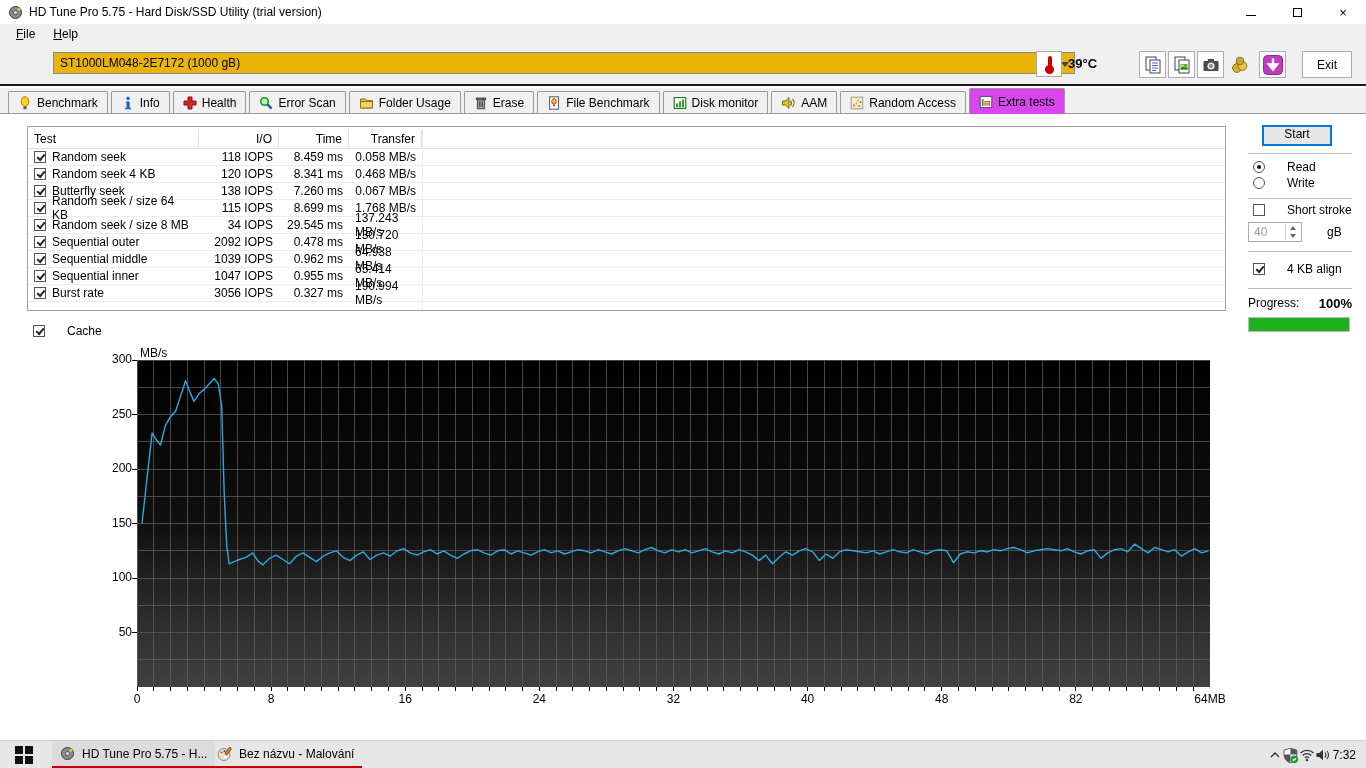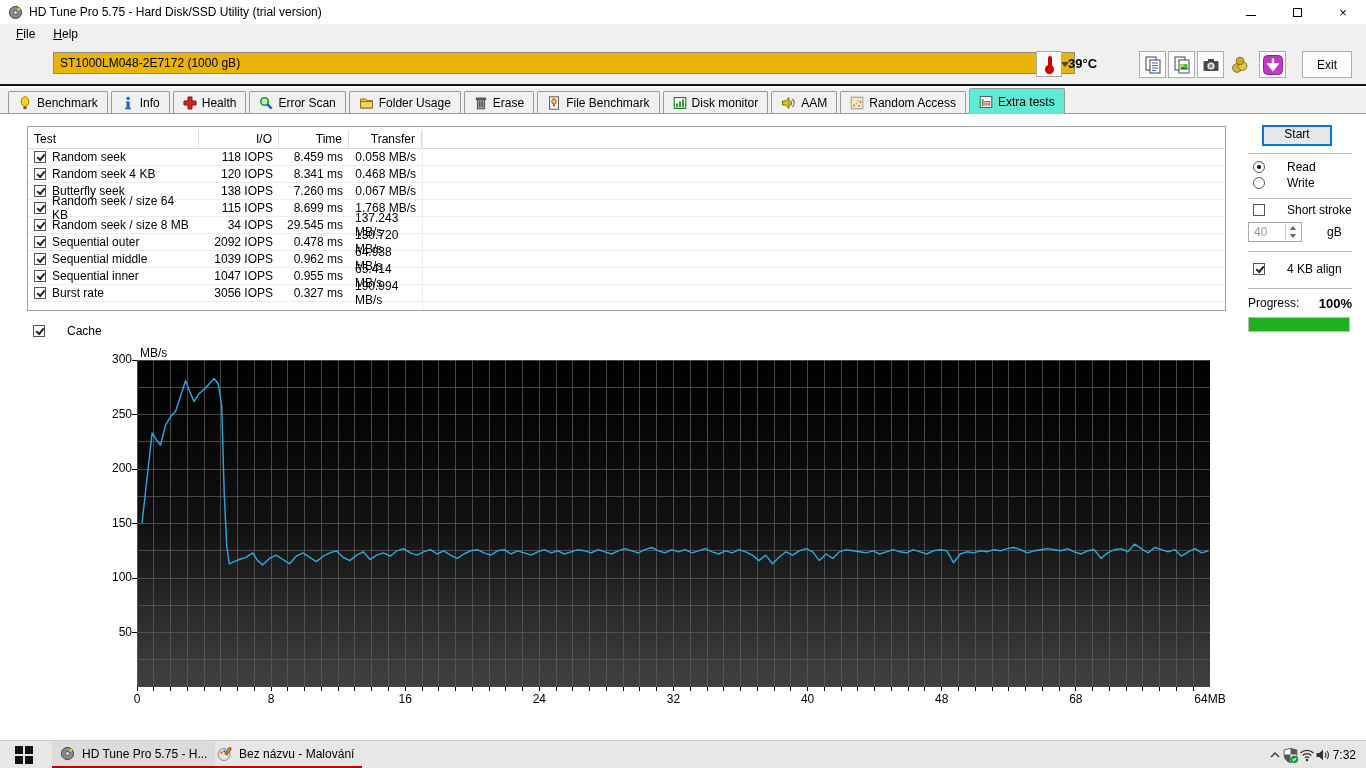--- a/index.html
+++ b/index.html
@@ -30,21 +30,21 @@
   .thermo-stem { position:absolute; left:11px; top:4px; width:4px; height:13px; background:#c00; border-radius:2px; }
   .thermo-bulb { position:absolute; left:8px; top:13px; width:9px; height:9px; background:#c00; border-radius:50%; }
   .temp-text { position:absolute; left:1068px; top:12px; font-weight:bold; font-size:13px; }
   .toolbtn { position:absolute; top:7px; width:27px; height:27px; border:1px solid #adadad; background:#fdfdfd; display:flex; align-items:center; justify-content:center; }
   .toolbtn.noborder { border-color:transparent; background:transparent; }
   .exit-btn { position:absolute; left:1302px; top:7px; width:50px; height:27px; border:1px solid #adadad; background:#fdfdfd; display:flex; align-items:center; justify-content:center; }
 
   
   .tabstrip { position:absolute; top:88px; left:0; right:0; height:26px; background:#f0f0f0; border-bottom:1px solid #9a9a9a; display:flex; align-items:flex-end; padding-left:8px; }
   .tab { height:22px; display:flex; align-items:center; gap:5px; padding:0 9px; border:1px solid #9a9a9a; border-bottom:none; border-radius:2px 2px 0 0; background:#f0f0f0; margin-right:3px; white-space:nowrap; }
-  .tab.active { background:#5eead4; height:26px; margin-bottom:-1px; }
+  .tab.active { background:#d946ef; height:26px; margin-bottom:-1px; }
 
   
   .main { position:absolute; top:114px; left:0; right:0; bottom:28px; background:#fff; }
 
   
   .results-panel { position:absolute; left:27px; top:12px; width:1199px; height:185px; border:1px solid #a0a0a0; background:#fff; }
   .rt-header { display:flex; height:22px; border-bottom:1px solid #dcdcdc; align-items:flex-end; }
   .rt-header .hc { padding:0 6px; border-right:1px solid #dcdcdc; height:18px; display:flex; align-items:center; }
   .hc.c-test { width:171px; }
   .hc.c-io { width:80px; justify-content:flex-end; }
@@ -578,21 +578,21 @@
         <span class="axis-label ylab" style="left: 92px; top: 347px;">200</span>
         <span class="axis-label ylab" style="left: 92px; top: 292.5px;">250</span>
         <span class="axis-label ylab" style="left: 92px; top: 238px;">300</span>
         <span class="axis-label xlab" style="left: 115px; top: 578px;">0</span>
         <span class="axis-label xlab" style="left: 249.125px; top: 578px;">8</span>
         <span class="axis-label xlab" style="left: 383.25px; top: 578px;">16</span>
         <span class="axis-label xlab" style="left: 517.375px; top: 578px;">24</span>
         <span class="axis-label xlab" style="left: 651.5px; top: 578px;">32</span>
         <span class="axis-label xlab" style="left: 785.625px; top: 578px;">40</span>
         <span class="axis-label xlab" style="left: 919.75px; top: 578px;">48</span>
-        <span class="axis-label xlab" style="left: 1053.88px; top: 578px;">68</span>
+        <span class="axis-label xlab" style="left: 1053.88px; top: 578px;">82</span>
         <span class="axis-label xlab" style="left: 1188px; top: 578px;">64MB</span>
       </div>
   </div>
 
   <div class="taskbar">
     <div class="startbtn">
       <div class="winlogo">
           <div></div>
           <div></div>
           <div></div>

